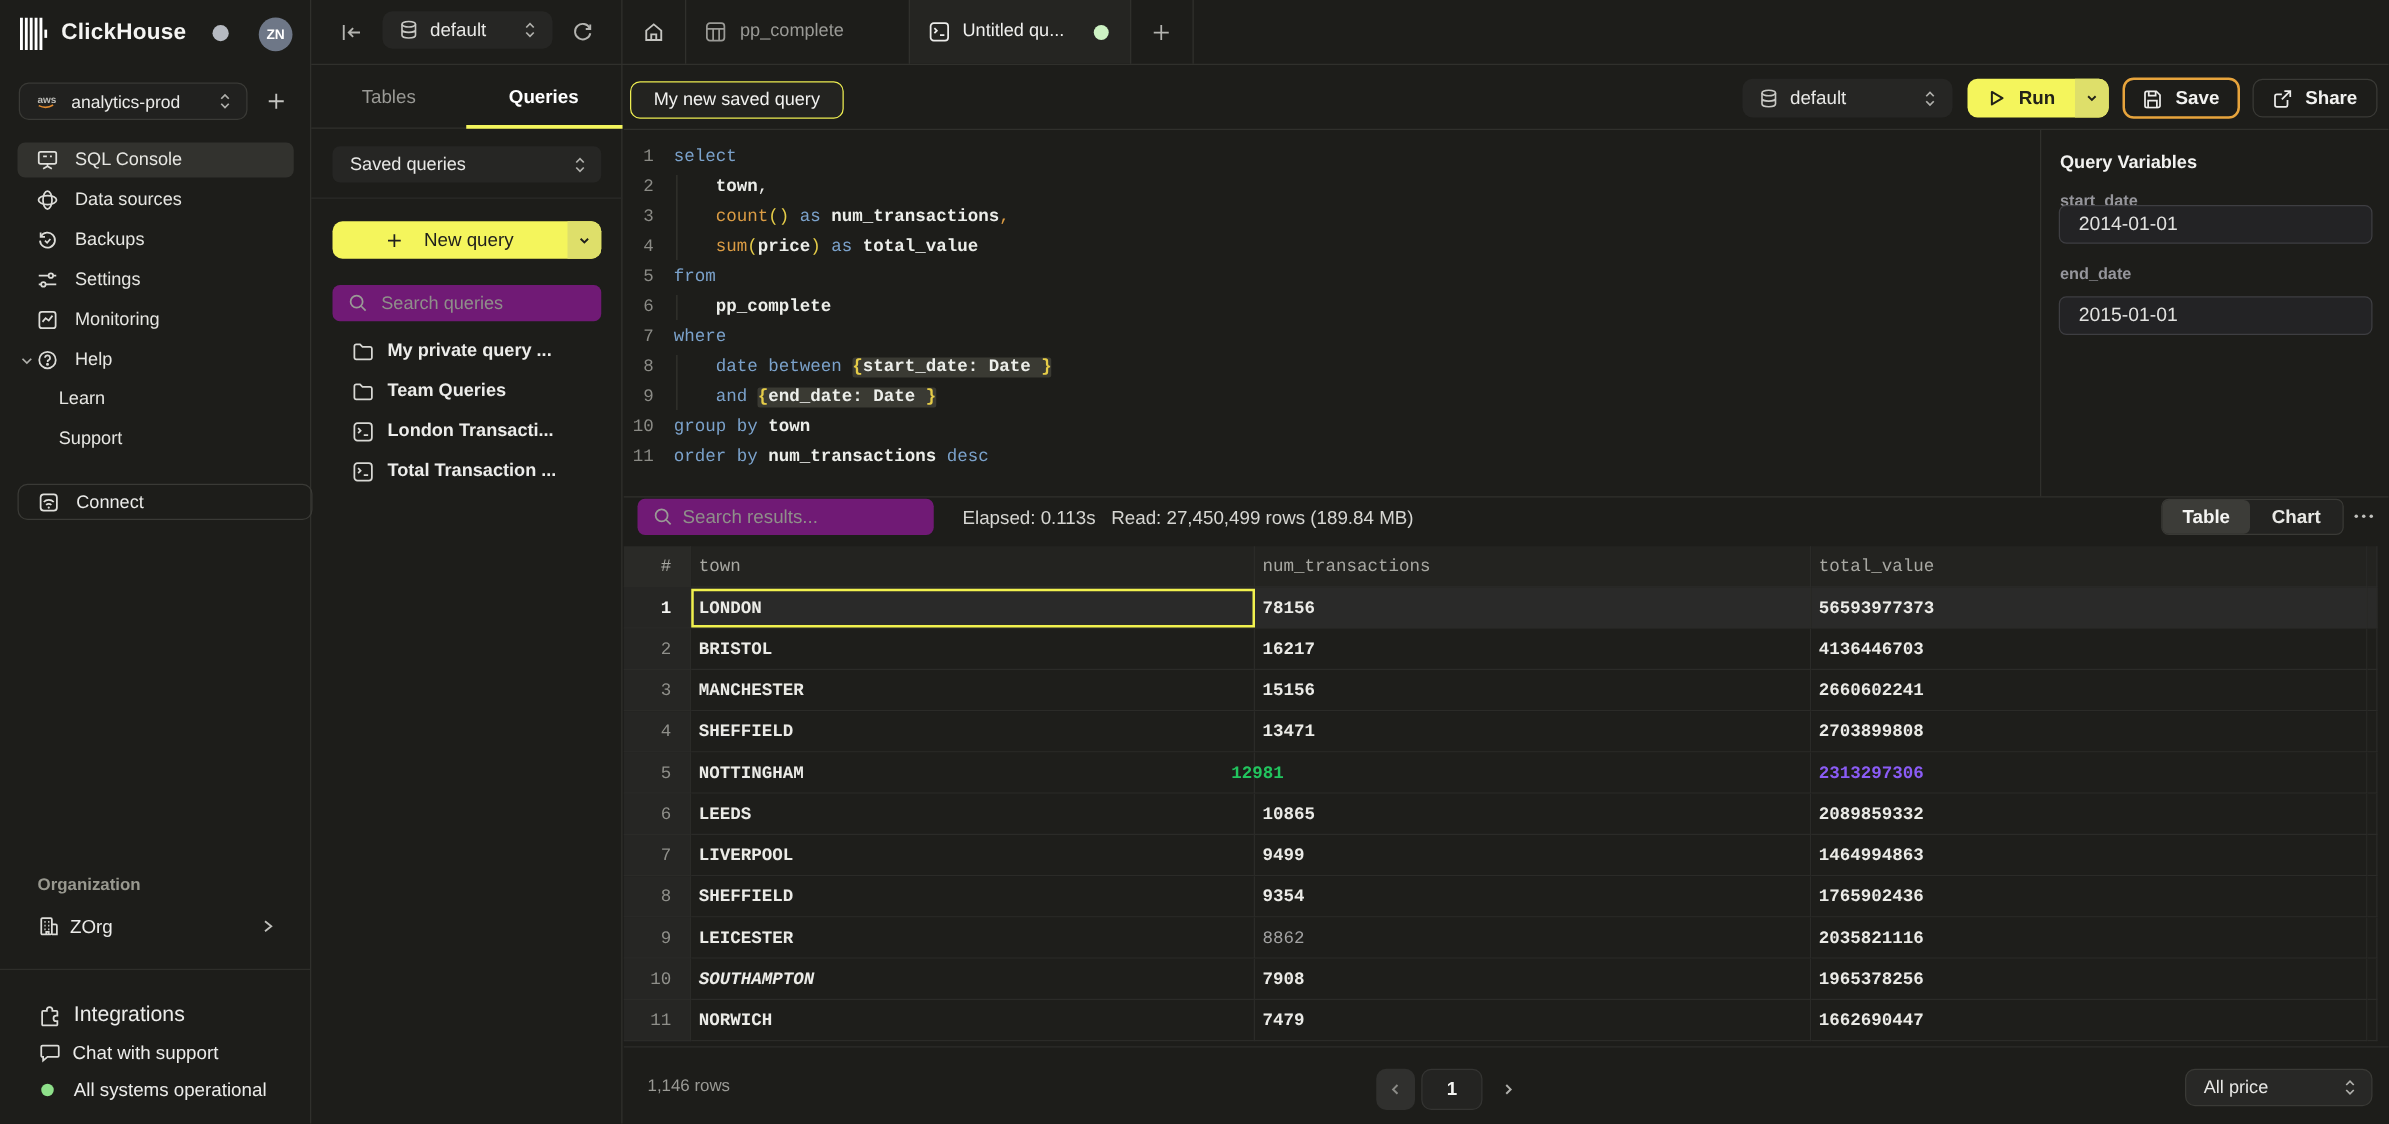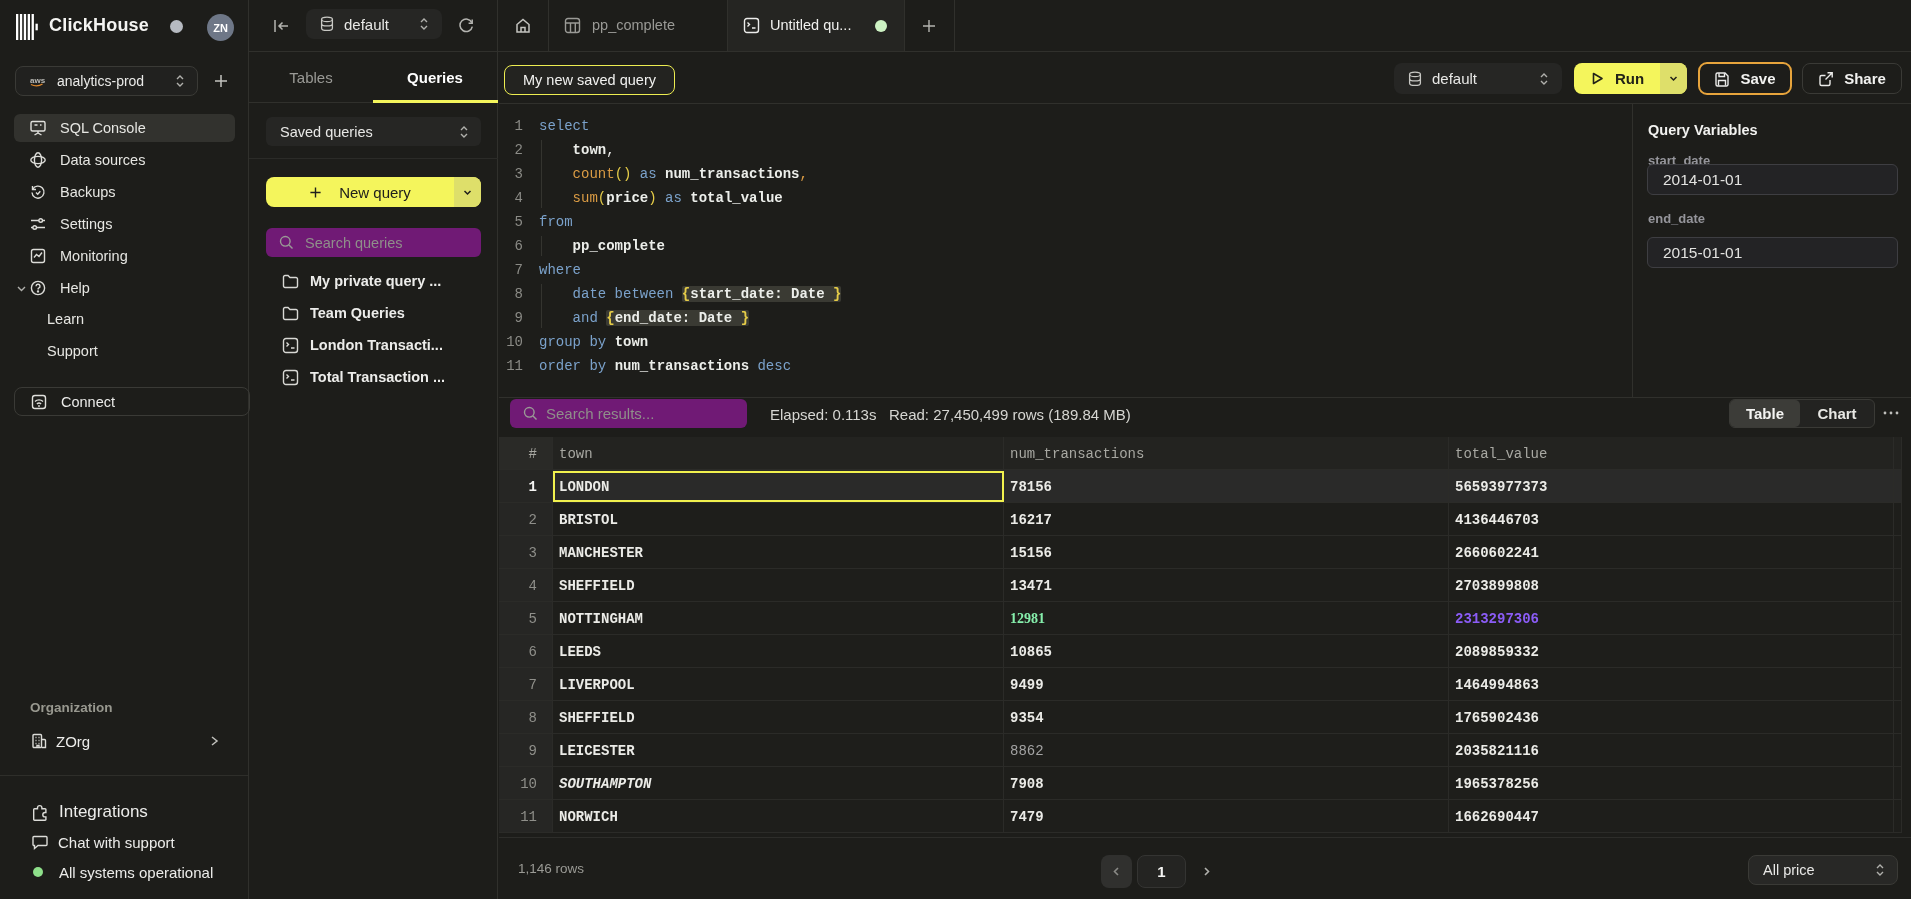--- a/index.html
+++ b/index.html
@@ -429,21 +429,21 @@
     <div class="tbl-cell" style="left:60px; top:141px; color:#ebebe7; font-weight:700;">SHEFFIELD</div>
     <div class="tbl-cell" style="left:511px; top:141px; color:#ebebe7; font-weight:700;">13471</div>
     <div class="tbl-cell" style="left:956px; top:141px; color:#ebebe7; font-weight:700;">2703899808</div>
     <div style="position:absolute; left:0px; top:165px; width:54px; height:33px; background:#262624; border-bottom:1px solid #2b2b28; border-right:1px solid #2b2b28; box-sizing:border-box;"></div>
     <div style="position:absolute; left:54px; top:165px; width:451px; height:33px; background:#1e1e1b; border-bottom:1px solid #2b2b28; border-right:1px solid #2b2b28; box-sizing:border-box;"></div>
     <div style="position:absolute; left:505px; top:165px; width:445px; height:33px; background:#1e1e1b; border-bottom:1px solid #2b2b28; border-right:1px solid #2b2b28; box-sizing:border-box;"></div>
     <div style="position:absolute; left:950px; top:165px; width:445px; height:33px; background:#1e1e1b; border-bottom:1px solid #2b2b28; border-right:1px solid #2b2b28; box-sizing:border-box;"></div>
     <div style="position:absolute; left:1395px; top:165px; width:8px; height:33px; background:#1e1e1b; border-bottom:1px solid #2b2b28; border-right:1px solid #2b2b28; box-sizing:border-box;"></div>
     <div class="tbl-cell" style="left:0px; top:174px; width:38px; text-align:right; color:#8f8f8a; ">5</div>
     <div class="tbl-cell" style="left:60px; top:174px; color:#ebebe7; font-weight:700;">NOTTINGHAM</div>
-    <div class="tbl-cell" style="left:511px; top:174px; color:#86efac; font-weight:700;font-family:Liberation Serif, serif;">12981</div>
+    <div class="tbl-cell" style="left:486px; top:174px; color:#22c55e; font-weight:700;">12981</div>
     <div class="tbl-cell" style="left:956px; top:174px; color:#8b5cf6; font-weight:700;text-align:center;">2313297306</div>
     <div style="position:absolute; left:0px; top:198px; width:54px; height:33px; background:#262624; border-bottom:1px solid #2b2b28; border-right:1px solid #2b2b28; box-sizing:border-box;"></div>
     <div style="position:absolute; left:54px; top:198px; width:451px; height:33px; background:#1e1e1b; border-bottom:1px solid #2b2b28; border-right:1px solid #2b2b28; box-sizing:border-box;"></div>
     <div style="position:absolute; left:505px; top:198px; width:445px; height:33px; background:#1e1e1b; border-bottom:1px solid #2b2b28; border-right:1px solid #2b2b28; box-sizing:border-box;"></div>
     <div style="position:absolute; left:950px; top:198px; width:445px; height:33px; background:#1e1e1b; border-bottom:1px solid #2b2b28; border-right:1px solid #2b2b28; box-sizing:border-box;"></div>
     <div style="position:absolute; left:1395px; top:198px; width:8px; height:33px; background:#1e1e1b; border-bottom:1px solid #2b2b28; border-right:1px solid #2b2b28; box-sizing:border-box;"></div>
     <div class="tbl-cell" style="left:0px; top:207px; width:38px; text-align:right; color:#8f8f8a; ">6</div>
     <div class="tbl-cell" style="left:60px; top:207px; color:#ebebe7; font-weight:700;">LEEDS</div>
     <div class="tbl-cell" style="left:511px; top:207px; color:#ebebe7; font-weight:700;">10865</div>
     <div class="tbl-cell" style="left:956px; top:207px; color:#ebebe7; font-weight:700;">2089859332</div>

